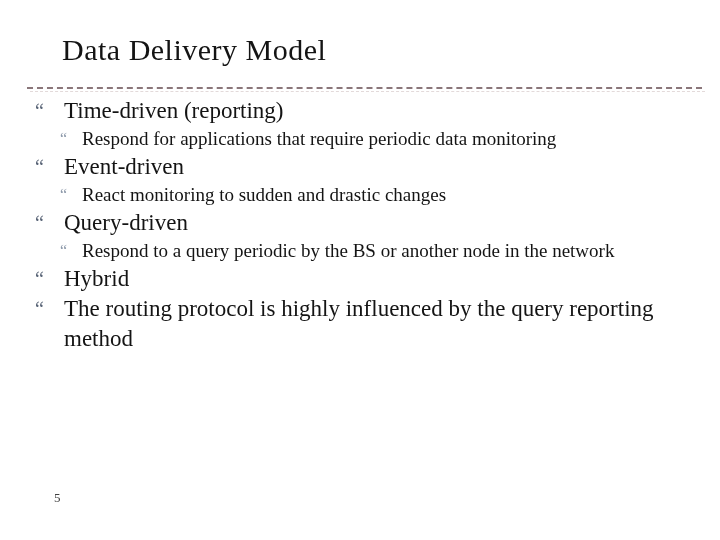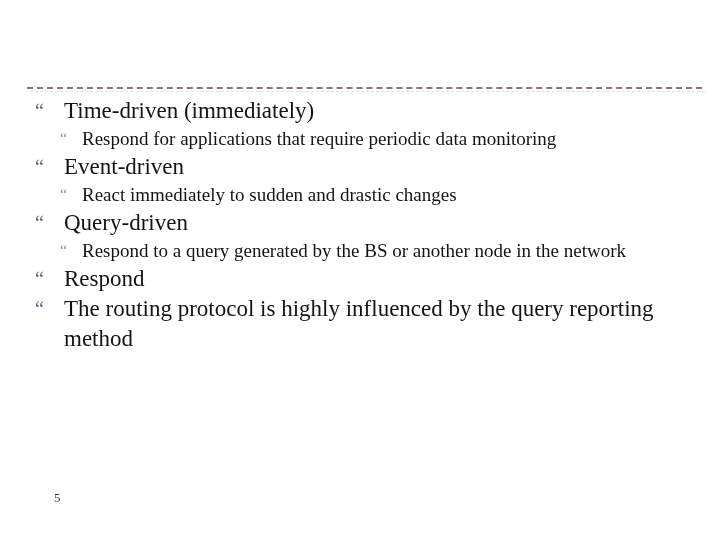--- a/index.html
+++ b/index.html
@@ -61,51 +61,52 @@
   .page-number{
     position:absolute;left:54px;top:490px;
     font-size:13px;line-height:16px;
     color:var(--pagenum);
   }
 </style>
 </head>
 <body>
 
 <div class="slide">
+  <div class="title">Data Delivery Model</div>
   <div class="divider"></div>
   <div class="divider-shadow"></div>
 
   <div class="content">
       <div class="item l1">
         <span class="bullet">“</span>
-        <span class="txt">Time-driven (immediately)</span>
+        <span class="txt">Time-driven (reporting)</span>
       </div>
       <div class="item l2">
         <span class="bullet">“</span>
         <span class="txt">Respond for applications that require periodic data monitoring</span>
       </div>
       <div class="item l1">
         <span class="bullet">“</span>
         <span class="txt">Event-driven</span>
       </div>
       <div class="item l2">
         <span class="bullet">“</span>
-        <span class="txt">React immediately to sudden and drastic changes</span>
+        <span class="txt">React monitoring to sudden and drastic changes</span>
       </div>
       <div class="item l1">
         <span class="bullet">“</span>
         <span class="txt">Query-driven</span>
       </div>
       <div class="item l2">
         <span class="bullet">“</span>
-        <span class="txt">Respond to a query generated by the BS or another node in the network</span>
+        <span class="txt">Respond to a query periodic by the BS or another node in the network</span>
       </div>
       <div class="item l1">
         <span class="bullet">“</span>
-        <span class="txt">Respond</span>
+        <span class="txt">Hybrid</span>
       </div>
       <div class="item l1">
         <span class="bullet">“</span>
         <span class="txt">The routing protocol is highly influenced by the query reporting method</span>
       </div>
     </div>
 
   <div class="page-number">5</div>
 </div>
 

